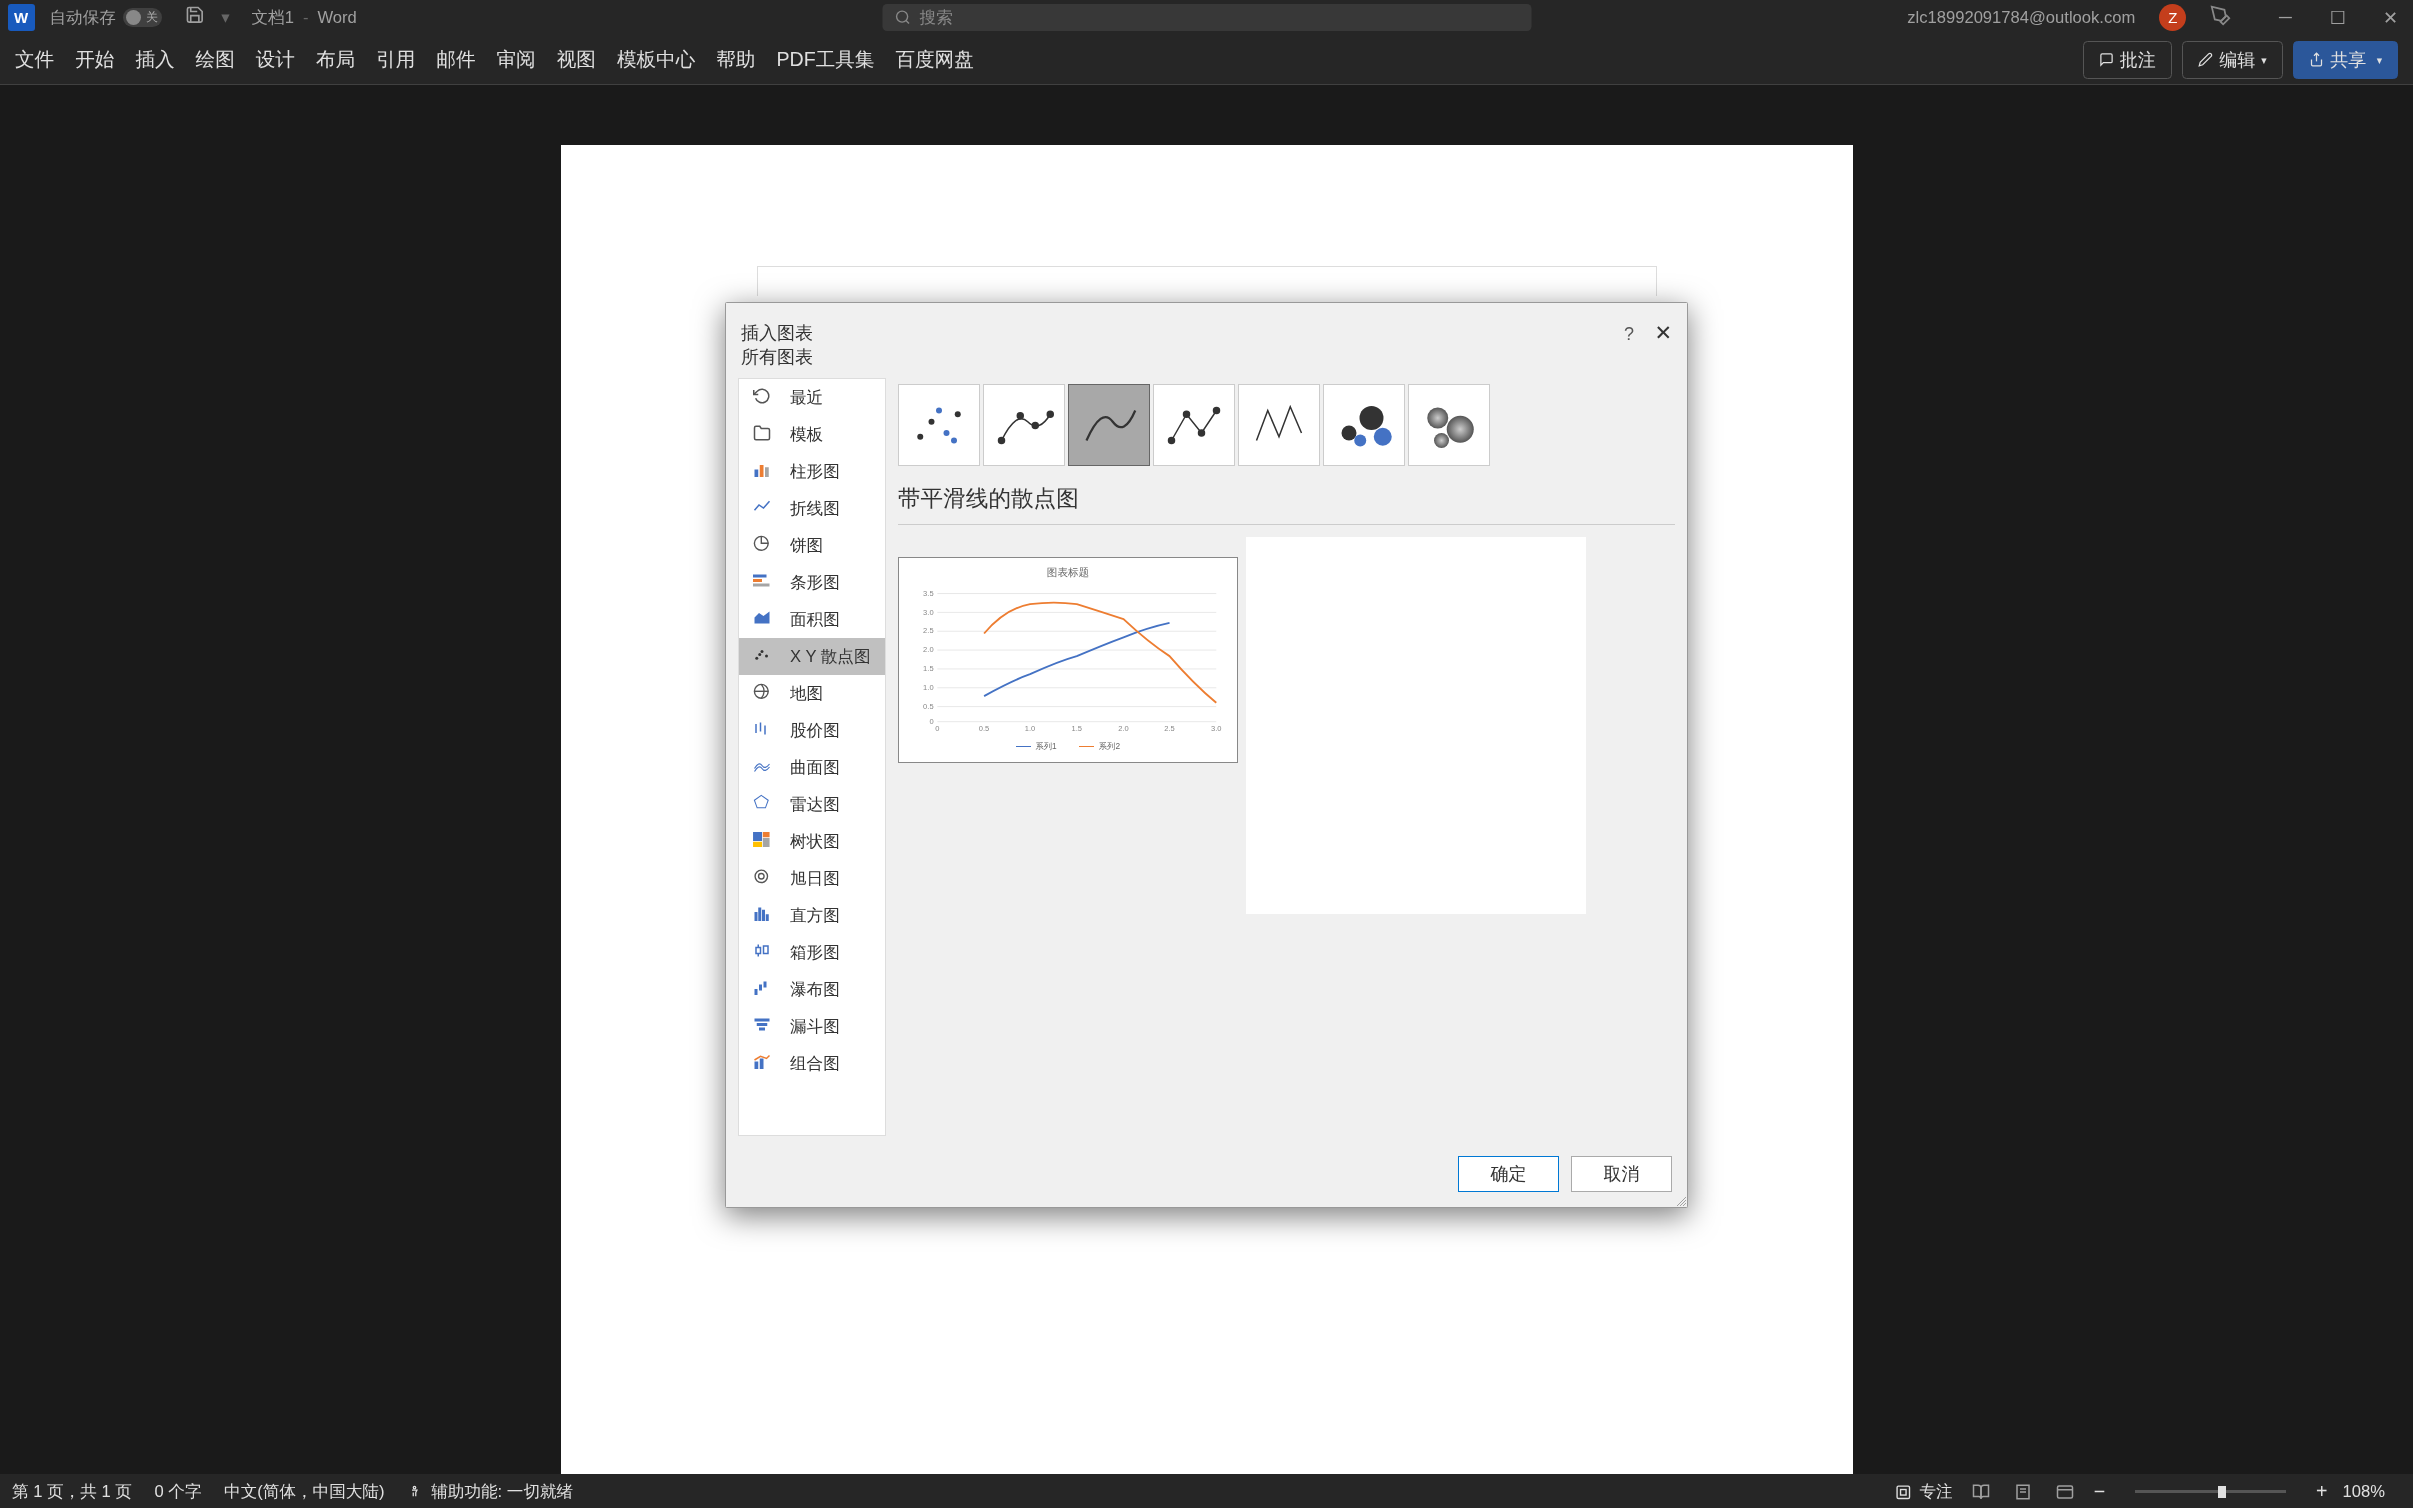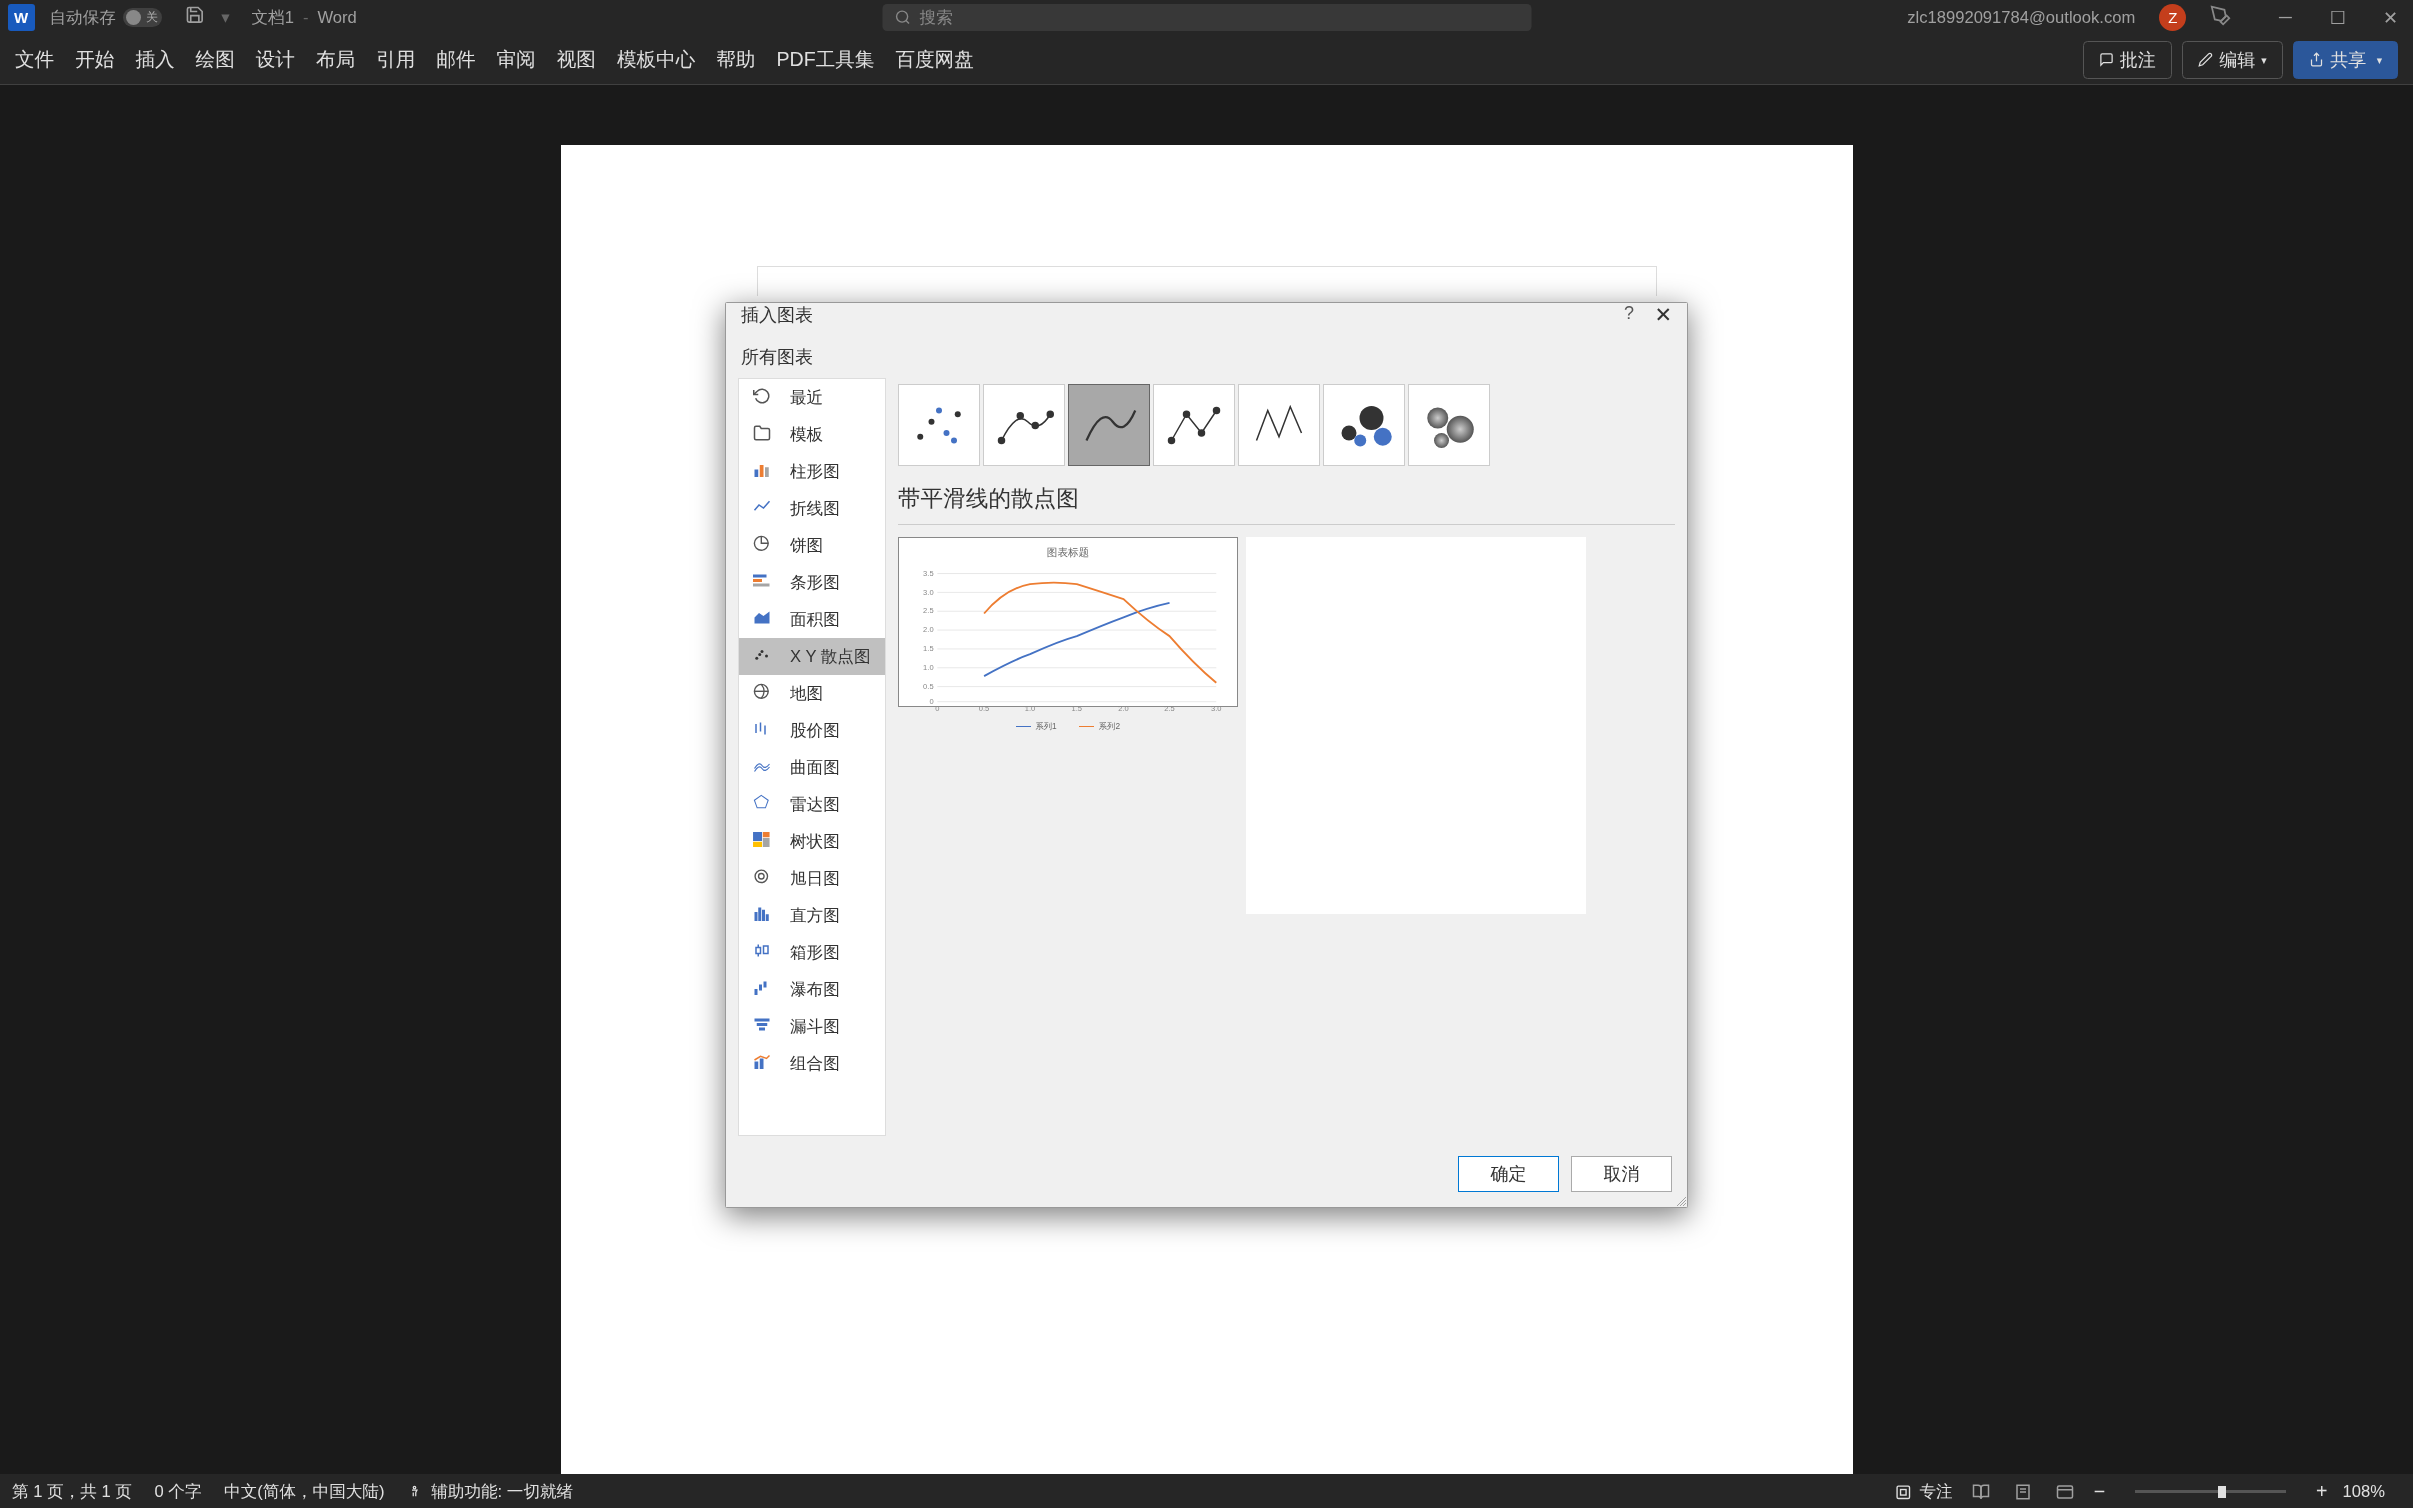--- a/index.html
+++ b/index.html
@@ -217,21 +217,21 @@
       height: 906px;
       background: #f0f0f0;
       border: 0.8px solid #999;
       box-shadow: 0 7.5px 30px rgba(0,0,0,0.5);
       border-radius: 1.5px;
     }
     
     .dialog-header {
       height: 42px;
       display: flex;
-      align-items: flex-start;
+      align-items: flex-end;
       padding: 0 15px;
       font-size: 18px;
       color: #333;
       position: relative;
     }
     
     .dialog-help {
       position: absolute;
       right: 53px;
       font-size: 18px;
@@ -325,25 +325,26 @@
       margin-bottom: 12px;
     }
     
     .preview-container {
       display: flex;
       gap: 7.5px;
     }
     
     .preview-chart {
       width: 340px;
-      height: 170px;
+      height: 206px;
       background: white;
       border: 1.5px solid #888;
       padding: 7.5px;
       position: relative;
+      margin-top: 20px;
     }
     
     .preview-chart-title {
       text-align: center;
       font-size: 10.6px;
       color: #666;
       margin-bottom: 6px;
     }
     
     .chart-svg-area {

